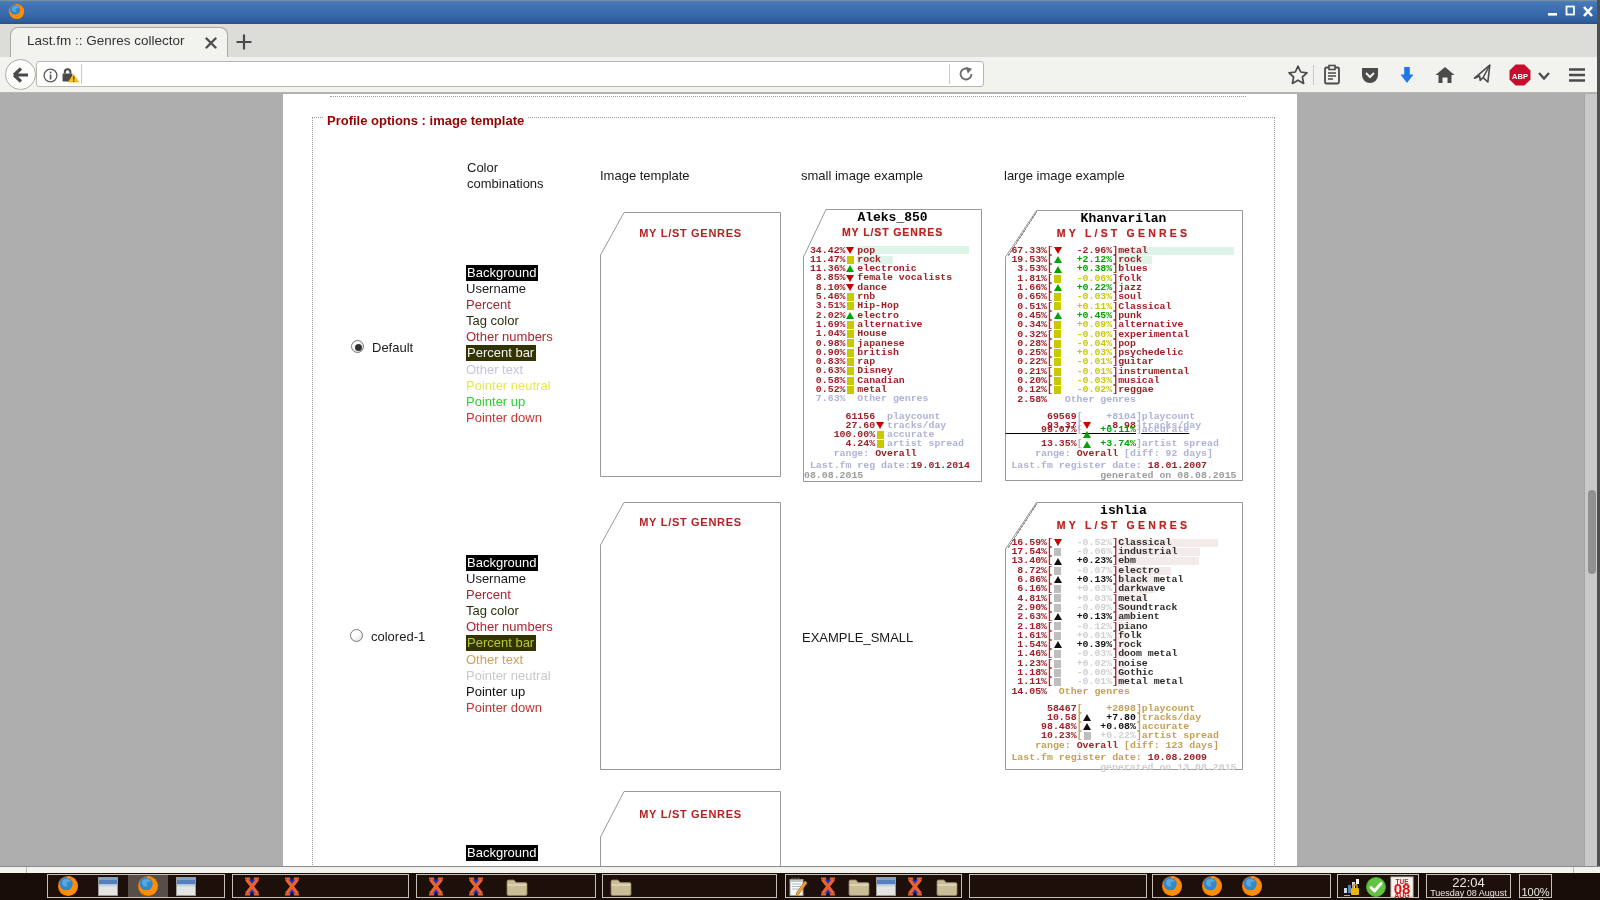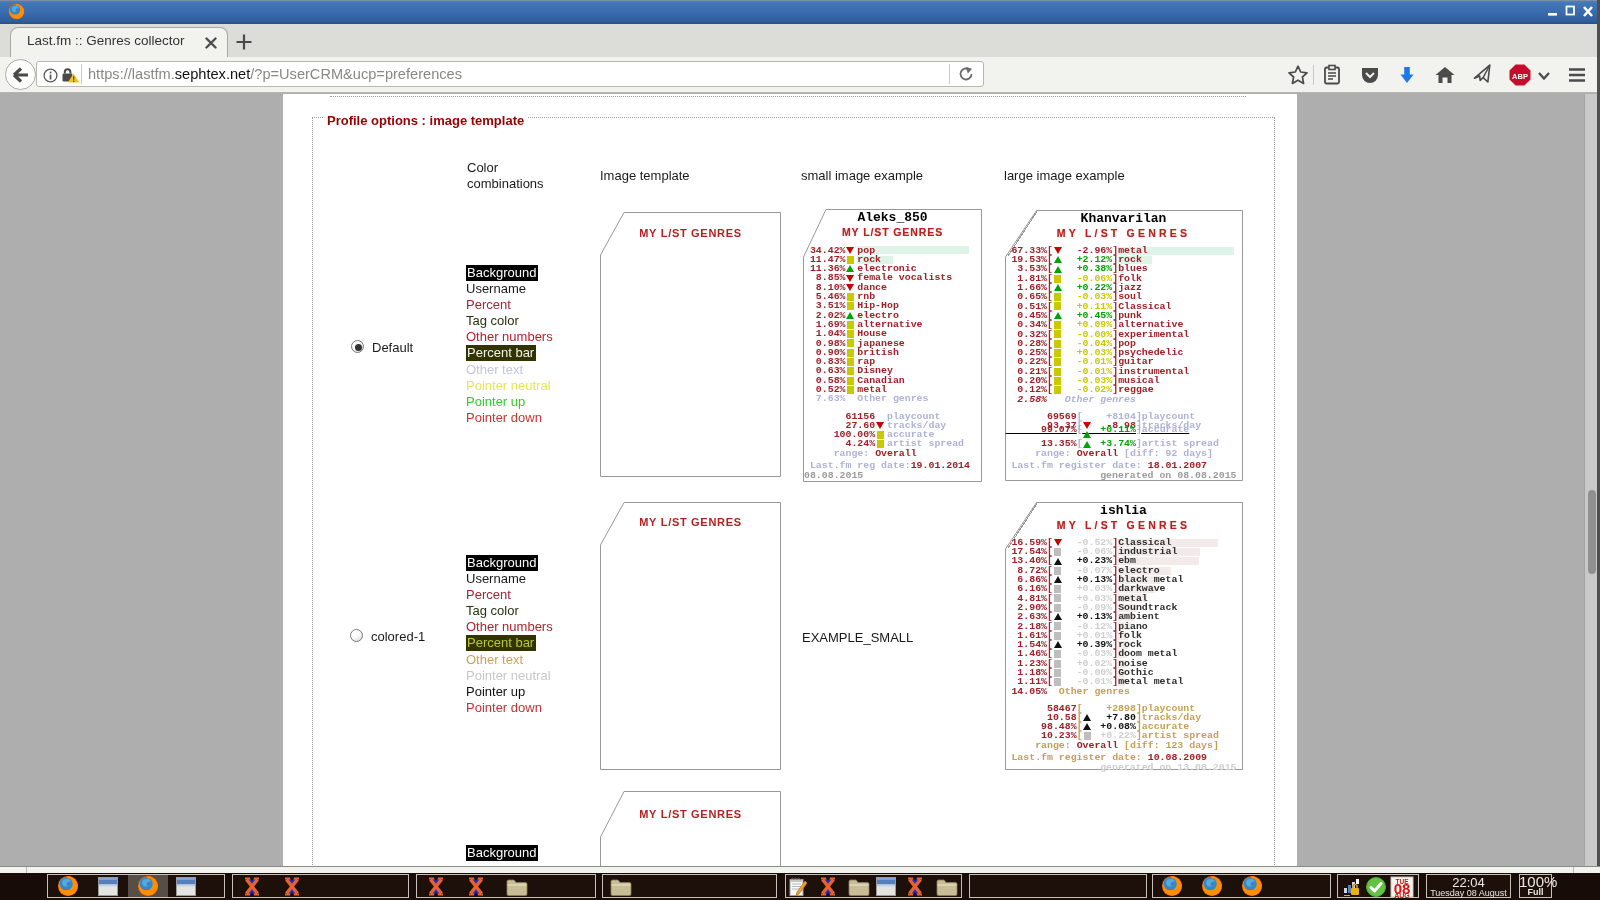--- a/index.html
+++ b/index.html
@@ -54,21 +54,20 @@
       <rect x="6.7" y="6.5" width="1.7" height="5" fill="#5A5A5A"></rect>
     </svg>
     <svg width="20" height="17" style="position:absolute;left:61px;top:10px">
       <rect x="1.5" y="6.5" width="10" height="8" rx="1.2" fill="#4A4A4A"></rect>
       <path d="M3.8,6.5 V5 a2.8,2.8 0 0 1 5.6,0 V6.5" fill="none" stroke="#4A4A4A" stroke-width="2"></path>
       <path d="M12.5,6.5 L18.5,15.5 H6.8 Z" fill="#F3C31C"></path>
       <rect x="12" y="9.3" width="1.4" height="3.4" fill="#5A5220"></rect>
       <rect x="12" y="13.5" width="1.4" height="1.4" fill="#5A5220"></rect>
     </svg>
     <div style="position:absolute;left:81px;top:7px;width:1px;height:20px;background:#C9C9C4"></div>
-    <div style="position:absolute;left:88px;top:8.5px;font-size:14.6px;color:#888884">https://lastfm.<span style="color:#111">sephtex.net</span>/?p=UserCRM&amp;ucp=preferences</div>
     <div style="position:absolute;left:949px;top:7px;width:1px;height:20px;background:#C9C9C4"></div>
     <svg width="18" height="18" style="position:absolute;left:957px;top:8px">
       <path d="M14.5,9 a5.5,5.5 0 1 1 -2.2,-4.4" fill="none" stroke="#6A6A6A" stroke-width="1.8"></path>
       <path d="M9.5,1.2 L15,4.6 L9.5,8 Z" fill="#6A6A6A" transform="rotate(-18 12 4)"></path>
     </svg>
     <svg width="22" height="22" style="position:absolute;left:1287px;top:7px">
       <path d="M11,2.2 L13.7,8 L20,8.8 L15.4,13 L16.6,19.4 L11,16.2 L5.4,19.4 L6.6,13 L2,8.8 L8.3,8 Z" fill="none" stroke="#4B4B4B" stroke-width="1.7" stroke-linejoin="round"></path>
     </svg>
     <div style="position:absolute;left:1313px;top:8px;width:1px;height:20px;background:#C9C9C4"></div>
     <svg width="22" height="22" style="position:absolute;left:1321px;top:7px">
@@ -226,21 +225,21 @@
         <div class="iln" style="top:138.10000000000002px;width:236px;"><span style="color:#A02028">  0.25%[</span> <span style="color:#C9C900">   +0.03%</span><span style="color:#A02028">]</span><span style="color:#A02028">psychedelic</span></div>
         <i class="mk" style="left:49.82px;top:138.90000000000003px;width:7px;height:8px;background:#C9C900"></i>
         <div class="iln" style="top:147.4px;width:236px;"><span style="color:#A02028">  0.22%[</span> <span style="color:#C9C900">   -0.01%</span><span style="color:#A02028">]</span><span style="color:#A02028">guitar</span></div>
         <i class="mk" style="left:49.82px;top:148.20000000000002px;width:7px;height:8px;background:#C9C900"></i>
         <div class="iln" style="top:156.7px;width:236px;"><span style="color:#A02028">  0.21%[</span> <span style="color:#C9C900">   -0.01%</span><span style="color:#A02028">]</span><span style="color:#A02028">instrumental</span></div>
         <i class="mk" style="left:49.82px;top:157.5px;width:7px;height:8px;background:#C9C900"></i>
         <div class="iln" style="top:166.0px;width:236px;"><span style="color:#A02028">  0.20%[</span> <span style="color:#C9C900">   -0.03%</span><span style="color:#A02028">]</span><span style="color:#A02028">musical</span></div>
         <i class="mk" style="left:49.82px;top:166.8px;width:7px;height:8px;background:#C9C900"></i>
         <div class="iln" style="top:175.3px;width:236px;"><span style="color:#A02028">  0.12%[</span> <span style="color:#C9C900">   -0.02%</span><span style="color:#A02028">]</span><span style="color:#A02028">reggae</span></div>
         <i class="mk" style="left:49.82px;top:176.10000000000002px;width:7px;height:8px;background:#C9C900"></i>
-        <div class="iln" style="top:184.60000000000002px;width:236px;font-style:italic;"><span style="color:#A02028">  2.58%</span>   <span style="color:#AEB2D8">Other genres</span></div>
+        <div class="iln" style="top:184.60000000000002px;width:236px;"><span style="color:#A02028">  2.58%</span>   <span style="color:#AEB2D8">Other genres</span></div>
         <div class="iln" style="top:201.5px;width:236px;"><span style="color:#A02028">       69569</span><span style="color:#AEB2D8">[</span><span style="color:#AEB2D8">    +8104</span><span style="color:#AEB2D8">]</span><span style="color:#AEB2D8">playcount</span></div>
         <div class="iln" style="top:210.8px;width:236px;"><span style="color:#A02028">       93.37</span><span style="color:#AEB2D8">[</span> <span style="color:#A02028">   -8.98</span><span style="color:#AEB2D8">]</span><span style="color:#AEB2D8">tracks/day</span></div>
         <i class="mk" style="left:78.72px;top:212.0px;border-left:4.2px solid transparent;border-right:4.2px solid transparent;border-top:7px solid #C80000"></i>
         <div class="iln" style="top:215px;width:236px;text-decoration:underline;"><span style="color:#A02028">      99.07%</span><span style="color:#AEB2D8">[</span> <span style="color:#00A400">  +0.11%</span><span style="color:#AEB2D8">]</span><span style="color:#AEB2D8">accurate</span></div>
         <i class="mk" style="left:78.72px;top:221.29999999999998px;border-left:4.2px solid transparent;border-right:4.2px solid transparent;border-bottom:7px solid #00A400"></i>
         <div class="iln" style="top:229.4px;width:236px;"><span style="color:#A02028">      13.35%</span><span style="color:#AEB2D8">[</span> <span style="color:#00A400">  +3.74%</span><span style="color:#AEB2D8">]</span><span style="color:#AEB2D8">artist spread</span></div>
         <i class="mk" style="left:78.72px;top:230.6px;border-left:4.2px solid transparent;border-right:4.2px solid transparent;border-bottom:7px solid #00A400"></i>
         <div class="iln" style="top:238.89999999999998px;width:236px;"><span style="color:#AEB2D8">     range: </span><span style="color:#A02028">Overall</span><span style="color:#AEB2D8"> [diff: 92 days]</span></div>
         <div class="iln" style="top:250.5px;width:236px;"><span style="color:#AEB2D8"> Last.fm register date: </span><span style="color:#A02028">18.01.2007</span></div>
         <div class="iln" style="top:260.5px;width:236px;text-align:right;padding-right:5px;background:transparent;"><span style="color:#9C9C9C">generated on 08.08.2015</span></div>
@@ -492,15 +491,15 @@
       <rect x="1" y="1" width="22" height="20" fill="#F6F4F0" stroke="#C8C4BC"></rect>
       <text x="12" y="7.5" font-size="6.5" font-weight="bold" fill="#C02020" text-anchor="middle" font-family="Liberation Sans">TUE</text>
       <text x="12" y="18" font-size="15" font-weight="bold" fill="#D81414" text-anchor="middle" font-family="Liberation Sans">08</text>
       <text x="12" y="21.5" font-size="7" font-weight="bold" fill="#C02020" text-anchor="middle" font-family="Liberation Sans">AUG</text>
     </svg>
     <div style="position:absolute;left:1426px;top:2px;width:85px;text-align:center;color:#EDE9E2">
       <div style="font-size:13px;line-height:13px;margin-top:1px">22:04</div>
       <div style="font-size:9px;line-height:9.5px">Tuesday 08 August</div>
     </div>
     <div style="position:absolute;left:1519px;top:2px;width:33px;text-align:center;color:#EDE9E2">
-      <div style="font-size:15px;line-height:11px;margin-top:1px">100%</div>
+      <div style="font-size:11px;line-height:11px;margin-top:12px">100%</div>
       <div style="font-size:9px;line-height:10px;font-weight:bold">Full</div>
     </div>
   </div>
 </body></html>

